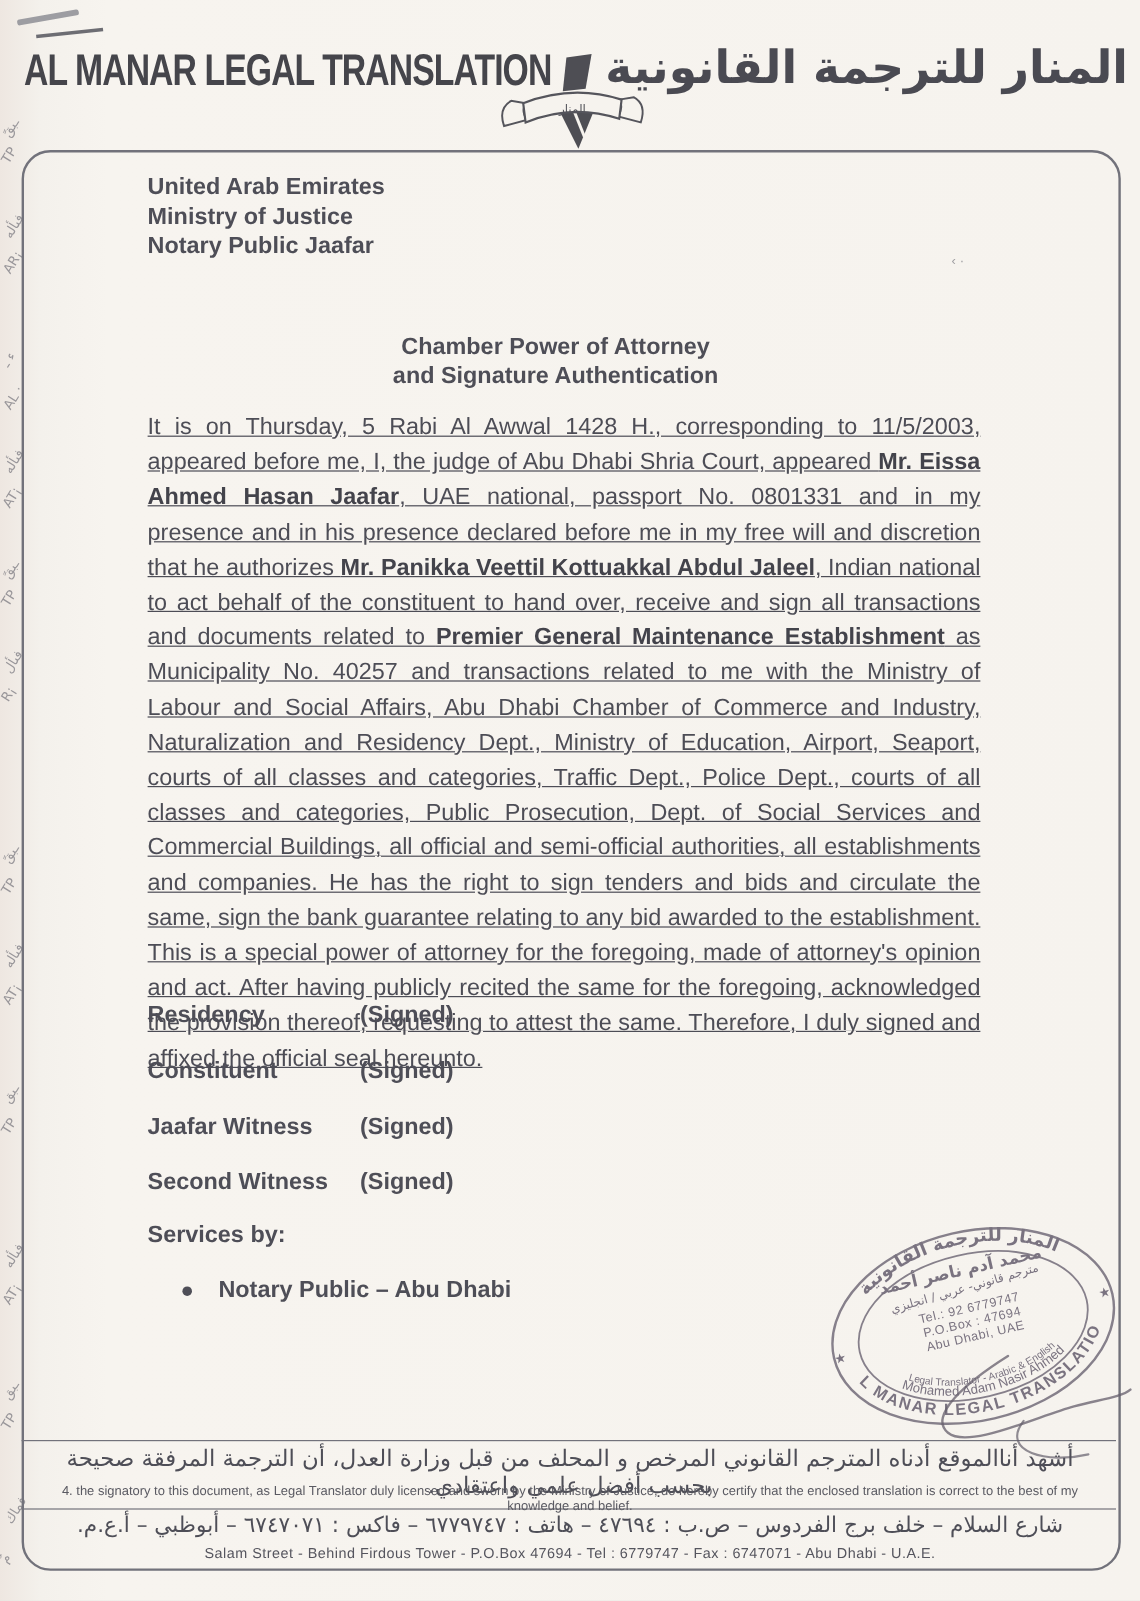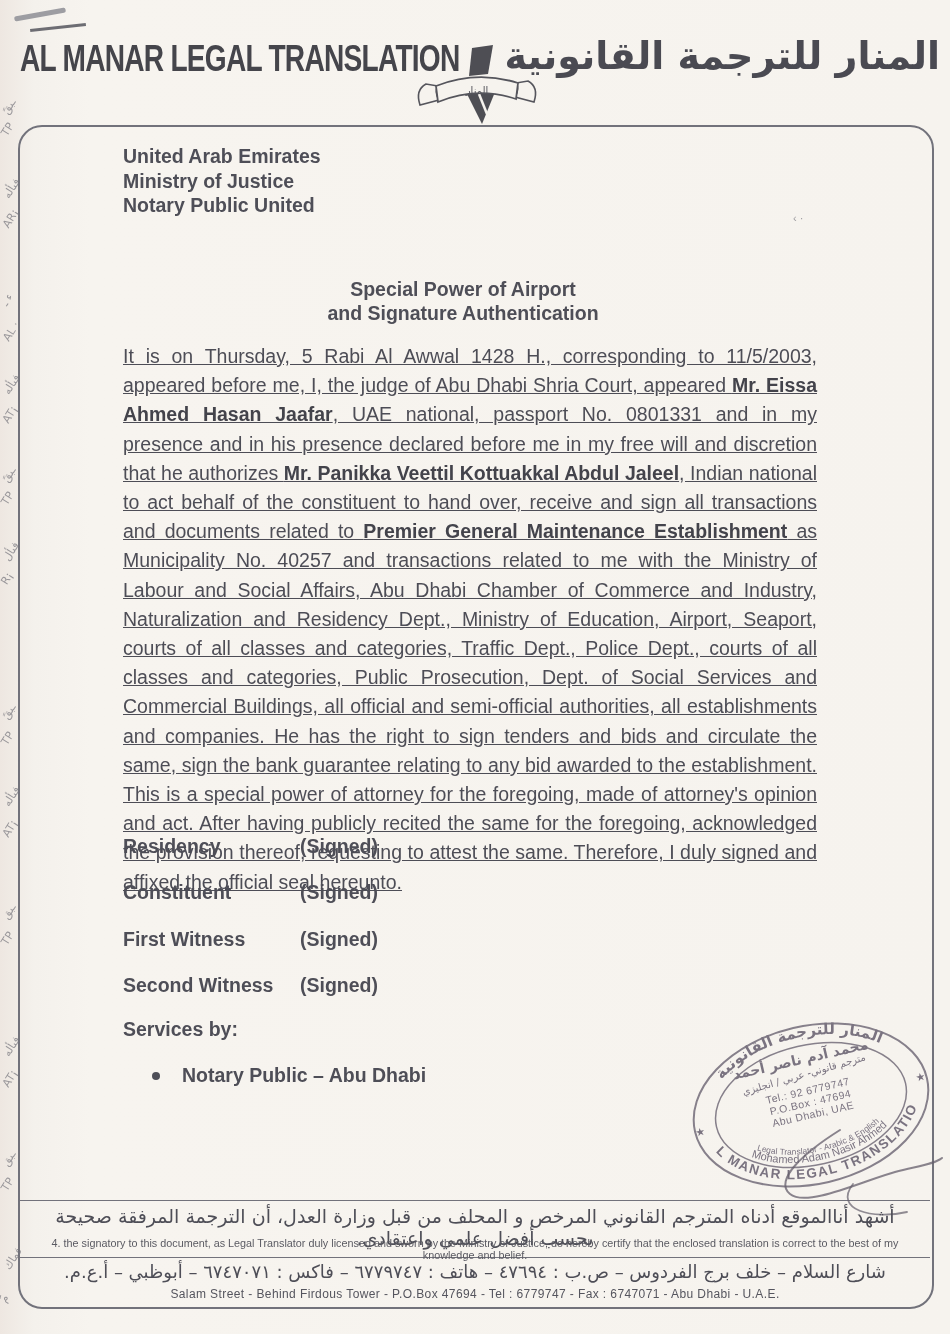--- a/index.html
+++ b/index.html
@@ -103,40 +103,40 @@
 
   <div class="abs brand-ar">المنار للترجمة القانونية</div>
 
   <div class="abs frame"></div>
   <div class="abs divider div1"></div>
   <div class="abs divider div2"></div>
 
   <div class="abs letterhead">
     <div>United Arab Emirates</div>
     <div>Ministry of Justice</div>
-    <div>Notary Public United</div>
+    <div>Notary Public Jaafar</div>
   </div>
 
   <div class="abs doc-title">
-    <div>Special Power of Airport</div>
+    <div>Chamber Power of Attorney</div>
     <div>and Signature Authentication</div>
   </div>
 
   <div class="abs body-par"><span>It is on Thursday, 5 Rabi Al Awwal 1428 H., corresponding to 11/5/2003, appeared before me, I, the judge of Abu Dhabi Shria Court, appeared </span><b>Mr. Eissa Ahmed Hasan Jaafar</b><span>, UAE national, passport No. 0801331 and in my presence and in his presence declared before me in my free will and discretion that he authorizes </span><b>Mr. Panikka Veettil Kottuakkal Abdul Jaleel</b><span>, Indian national to act behalf of the constituent to hand over, receive and sign all transactions and documents related to </span><b>Premier General Maintenance Establishment</b><span> as Municipality No. 40257 and transactions related to me with the Ministry of Labour and Social Affairs, Abu Dhabi Chamber of Commerce and Industry, Naturalization and Residency Dept., Ministry of Education, Airport, Seaport, courts of all classes and categories, Traffic Dept., Police Dept., courts of all classes and categories, Public Prosecution, Dept. of Social Services and Commercial Buildings, all official and semi-official authorities, all establishments and companies. He has the right to sign tenders and bids and circulate the same, sign the bank guarantee relating to any bid awarded to the establishment. This is a special power of attorney for the foregoing, made of attorney's opinion and act. After having publicly recited the same for the foregoing, acknowledged the provision thereof, requesting to attest the same. Therefore, I duly signed and affixed the official seal hereunto.</span></div>
 
   <div class="abs sig-row" style="top:835px">
     <span>Residency</span>
     <span class="sig-val">(Signed)</span>
   </div>
   <div class="abs sig-row" style="top:881px">
     <span>Constituent</span>
     <span class="sig-val">(Signed)</span>
   </div>
   <div class="abs sig-row" style="top:928px">
-    <span>First Witness</span>
+    <span>Jaafar Witness</span>
     <span class="sig-val">(Signed)</span>
   </div>
   <div class="abs sig-row" style="top:974px">
     <span>Second Witness</span>
     <span class="sig-val">(Signed)</span>
   </div>
 
   <div class="abs attested">Services by:</div>
   <div class="abs bullet-dot"></div>
   <div class="abs bullet-text">Notary Public – Abu Dhabi</div>

